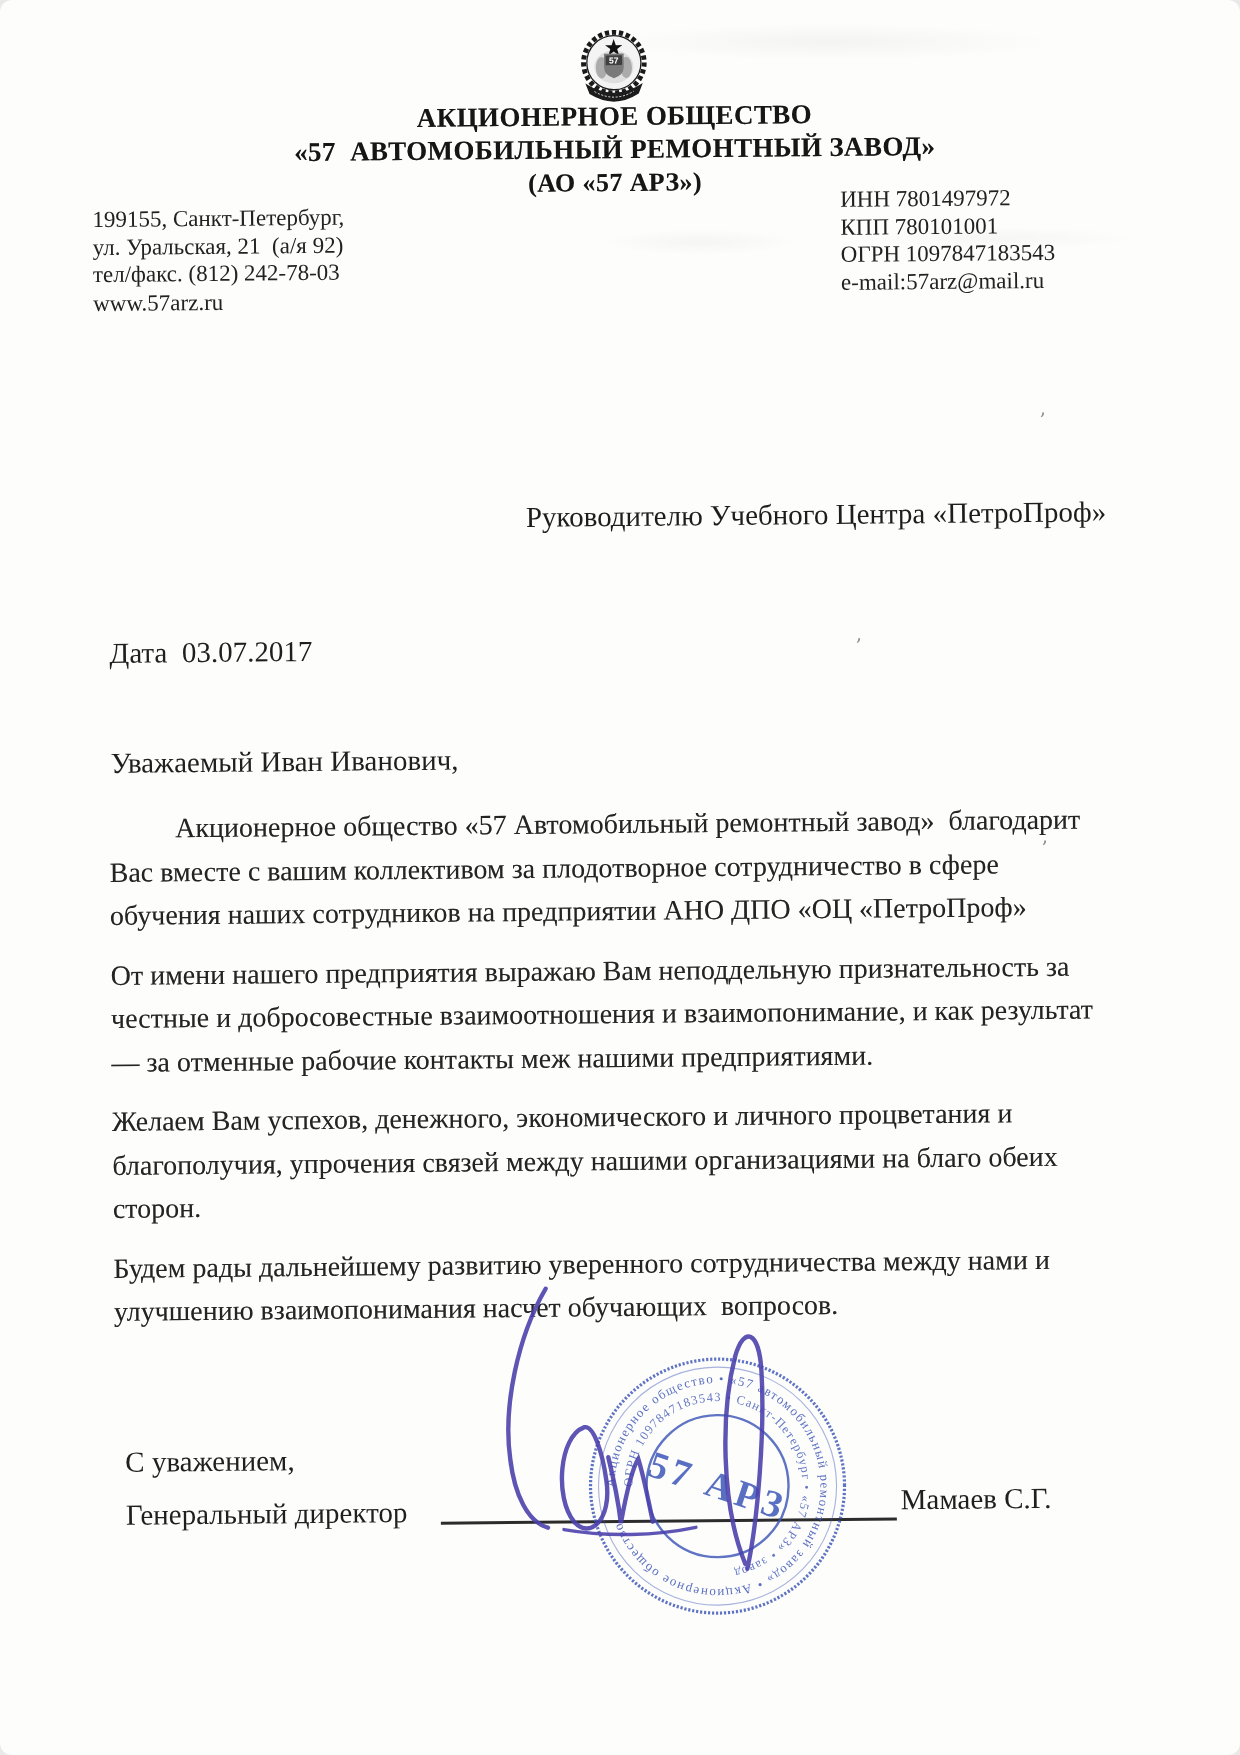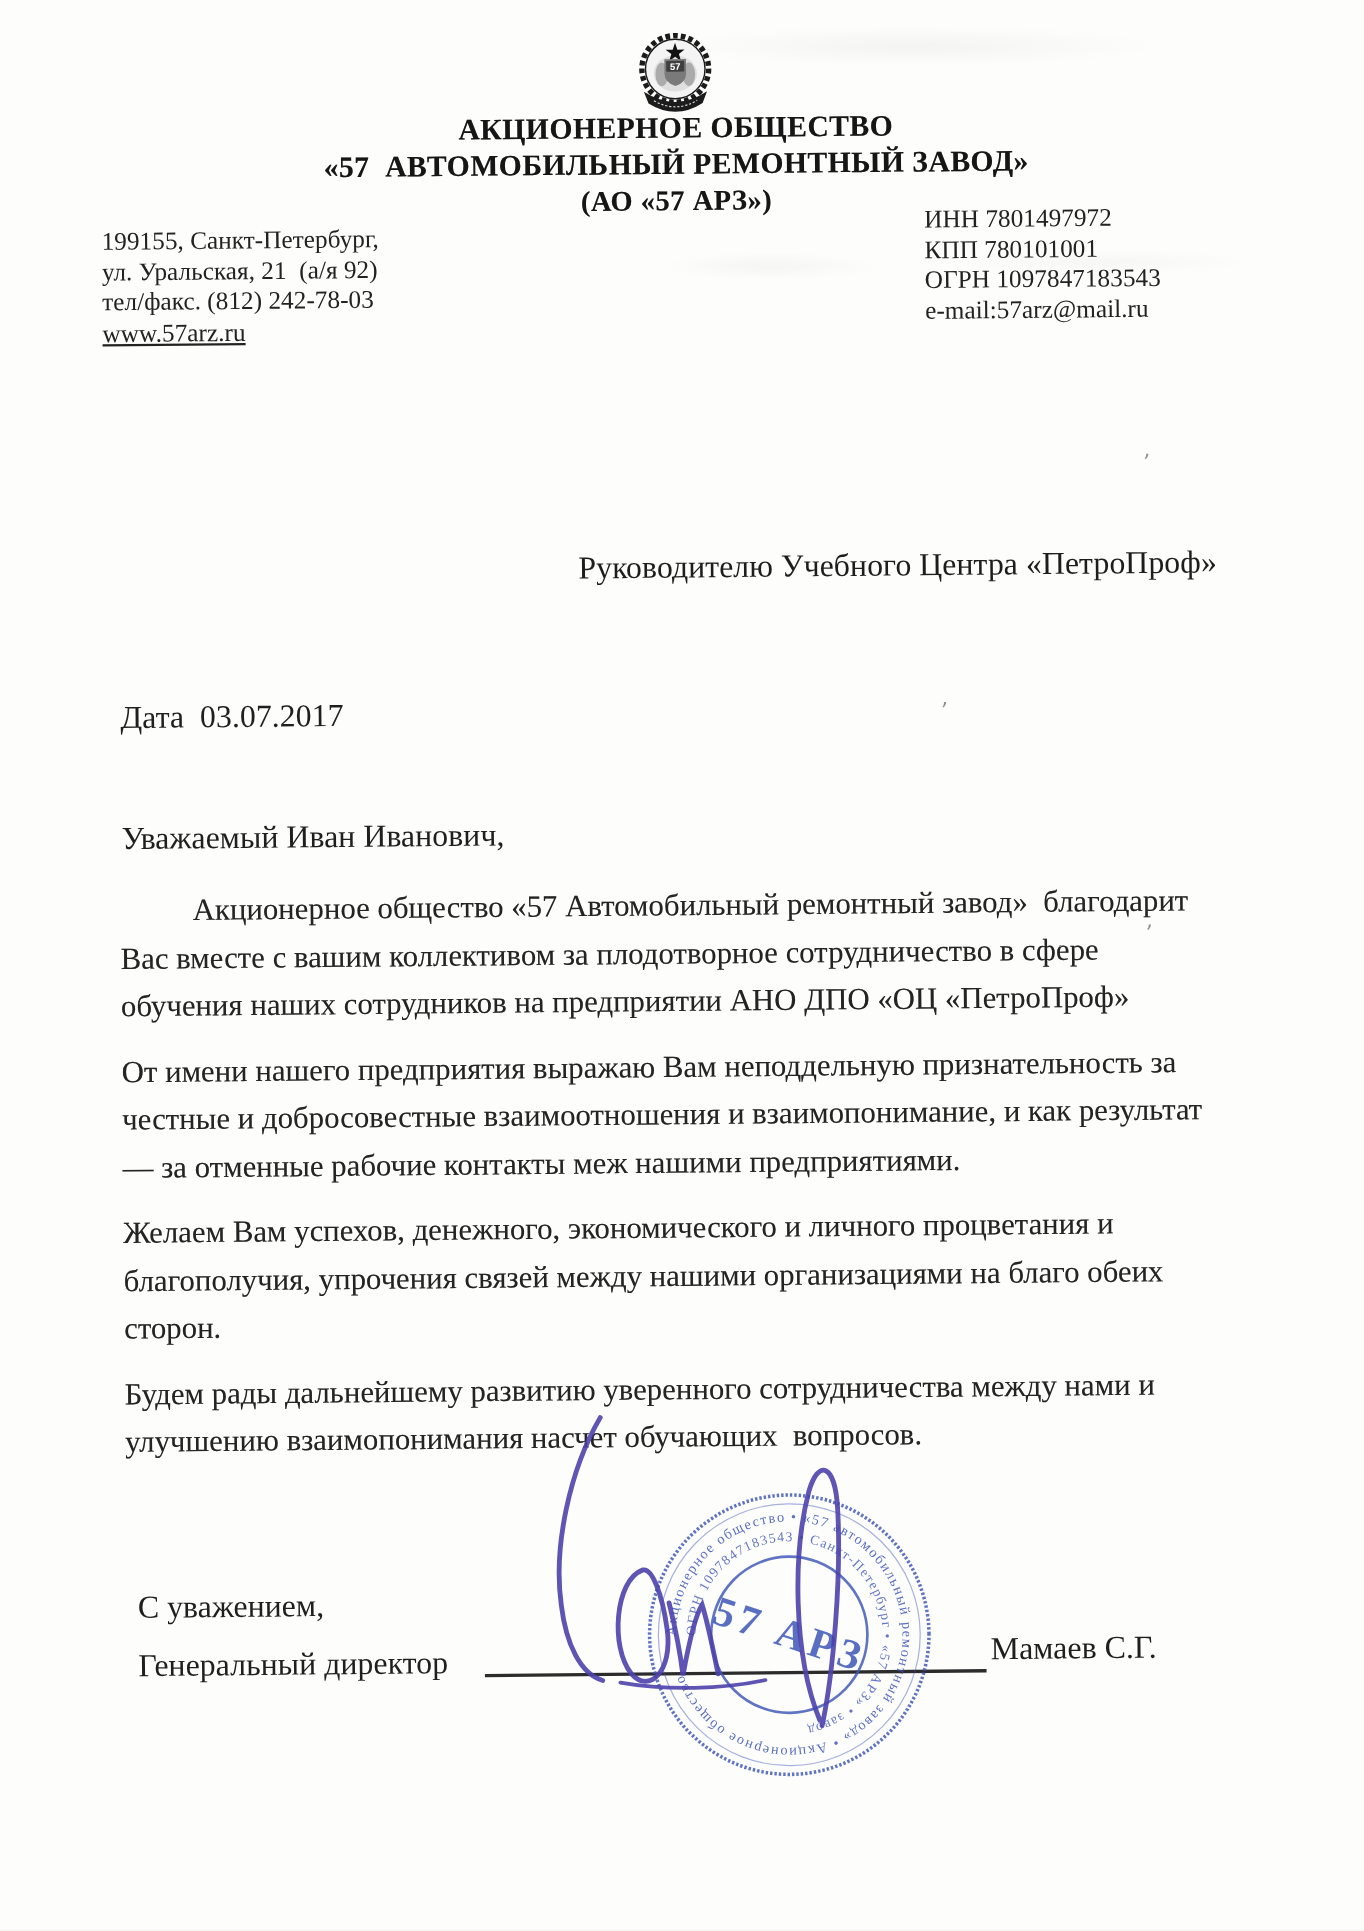--- a/index.html
+++ b/index.html
@@ -9,31 +9,32 @@
     width:1240px;height:1755px;
     margin:0 auto;
     background:
       radial-gradient(ellipse 320px 26px at 830px 42px, rgba(120,120,120,0.07), transparent 70%),
       radial-gradient(ellipse 140px 18px at 700px 242px, rgba(120,120,120,0.06), transparent 70%),
       radial-gradient(ellipse 200px 16px at 1000px 238px, rgba(120,120,120,0.05), transparent 70%),
       #fdfdfc;
     overflow:hidden;
     font-family:"Liberation Serif","DejaVu Serif",serif;
     color:#1f1f1f;
+    border-radius:12px;
   }
   .tilt{position:absolute;inset:0;transform:rotate(-0.55deg);transform-origin:50% 40%;}
   .pre{white-space:pre;}
   
   .logo{position:absolute;left:0;right:0;top:24px;text-align:center;}
   .org-head{position:absolute;left:0;right:0;top:100px;text-align:center;
     font-weight:bold;font-size:27px;line-height:33px;letter-spacing:0.4px;color:#161616;
     text-shadow:0 0 0.5px rgba(0,0,0,0.4);}
   .contacts-left{position:absolute;left:97px;top:201px;font-size:23px;line-height:27.5px;color:#222;}
   .contacts-right{position:absolute;left:845px;top:188px;font-size:23px;line-height:27.5px;color:#222;}
-  .website{display:inline-block;margin-top:1px;text-decoration:underline;}
+  .website{display:inline-block;margin-top:1px;}
   
   .recipient{position:absolute;right:132px;top:500px;font-size:29px;color:#1d1d1d;}
   .date-line{position:absolute;left:110px;top:632px;font-size:29px;}
   .salutation{position:absolute;left:110px;top:742px;font-size:29px;}
   .body-text{position:absolute;left:108px;top:802px;width:980px;font-size:28px;color:#242424;
     text-shadow:0 0 0.4px rgba(0,0,0,0.3);}
   .para{margin:0 0 16px 0;}
   .line{white-space:pre;line-height:43.5px;}
   .indent{padding-left:66px;}
   

